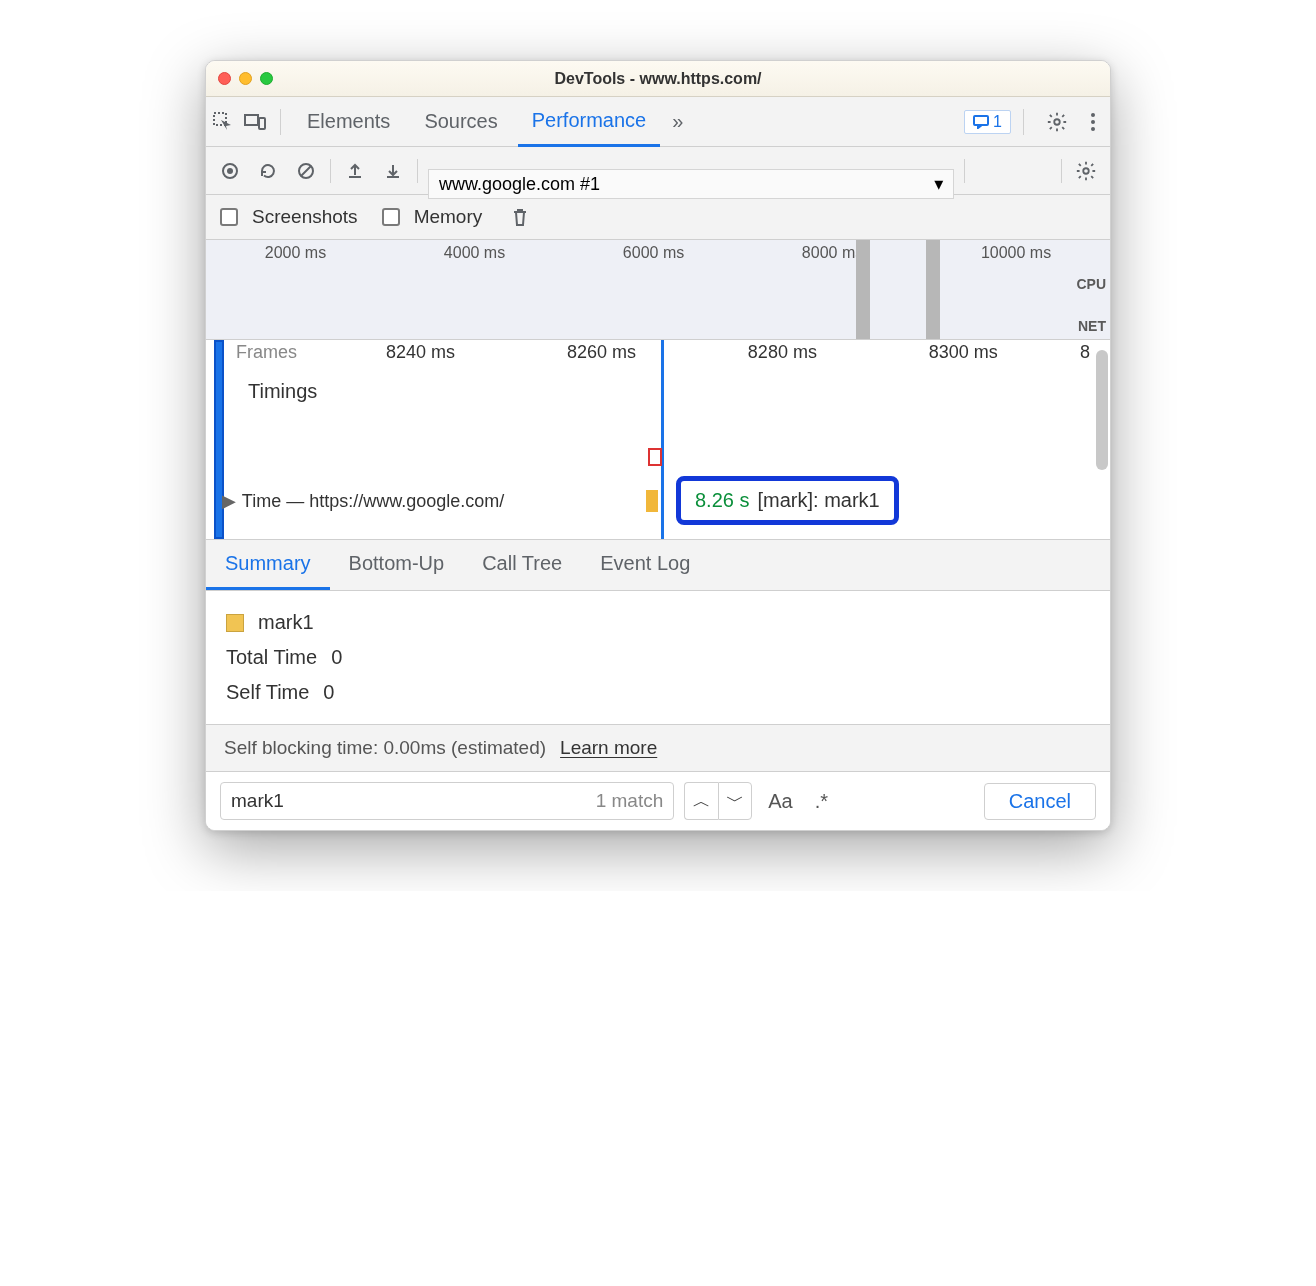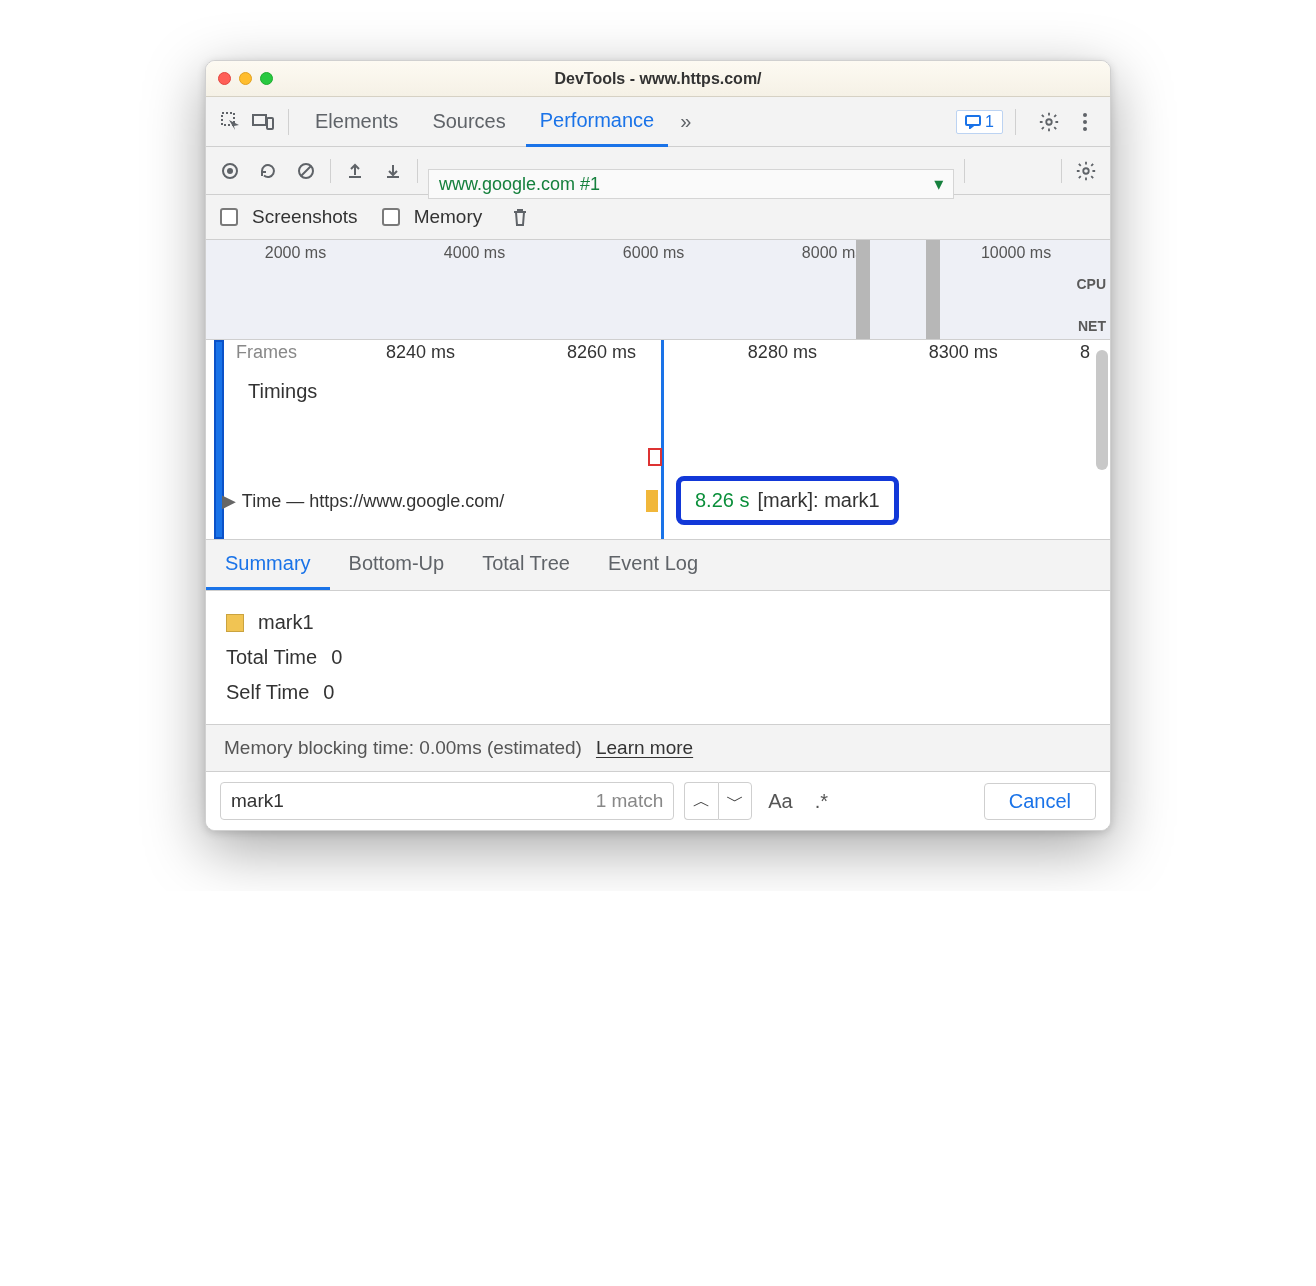--- a/index.html
+++ b/index.html
@@ -32,21 +32,21 @@
   .dot { width: 13px; height: 13px; border-radius: 50%; }
   .dot.red { background:#ff5f57; border:1px solid #e24640;}
   .dot.yellow { background:#ffbd2e; border:1px solid #e1a120;}
   .dot.green { background:#28c940; border:1px solid #1dac2f;}
   .title {
     position: absolute; left:0; right:0; text-align:center;
     font-weight:600; font-size:16px; color:#333;
   }
   .tabbar {
     display:flex; align-items:center;
-    height:50px; padding:0 12px;
+    height:50px; padding:0 4px;
     border-bottom:1px solid #cfcfcf;
     background:#f3f3f3;
     gap:6px;
   }
   .ticon { width:26px; height:26px; display:flex; align-items:center; justify-content:center; color:#5f6368; }
   .tab {
     padding:0 14px; height:50px; display:flex; align-items:center;
     font-size:20px; color:#5f6368; cursor:pointer;
   }
   .tab.active { color:#1a73e8; border-bottom:3px solid #1a73e8; font-weight:400;}
@@ -64,21 +64,21 @@
   .perfbar {
     display:flex; align-items:center;
     height:48px; padding:0 10px;
     background:#f3f3f3; border-bottom:1px solid #cfcfcf;
     gap:10px;
   }
   .pbtn { width:28px; height:28px; display:flex; align-items:center; justify-content:center; color:#5f6368; }
   .psep { width:1px; height:24px; background:#d0d0d0;}
   .dropdown {
     flex:1; height:30px; display:flex; align-items:center; justify-content:space-between;
-    padding:0 10px; color:#15803d; font-size:18px;
+    padding:0 10px; color:#000000; font-size:18px;
     border:1px solid #d5d5d5; background:#fafafa; border-radius:0;margin-top:27px;
   }
   .optsbar {
     display:flex; align-items:center; gap:14px;
     padding:8px 14px; background:#f3f3f3; border-bottom:1px solid #cfcfcf;
     font-size:19px; color:#333;
   }
   .chk { width:18px; height:18px; border:2px solid #7a7a7a; border-radius:3px; background:#fff;}
   .trash { color:#5f6368; }
 
@@ -304,41 +304,41 @@
     <div class="marker-pill">
       <span class="mrk-time">8.26 s</span>
       <span class="mrk-text">[mark]: mark1</span>
     </div>
     <div class="scrollthumb"></div>
   </div>
 
   <div class="dtabs">
     <div class="dtab active">Summary</div>
     <div class="dtab">Bottom-Up</div>
-    <div class="dtab">Total Tree</div>
+    <div class="dtab">Call Tree</div>
     <div class="dtab">Event Log</div>
   </div>
 
   <div class="summary">
     <div class="sumrow">
       <div class="sq"></div>
       <span>mark1</span>
     </div>
     <div class="sumrow">
       <span>Total Time</span>
       <span>0</span>
     </div>
     <div class="sumrow">
       <span>Self Time</span>
       <span>0</span>
     </div>
   </div>
 
   <div class="footer1">
-    <span>Memory blocking time: 0.00ms (estimated)</span>
+    <span>Self blocking time: 0.00ms (estimated)</span>
     <span class="learn">Learn more</span>
   </div>
 
   <div class="search">
     <div class="sinput">
       <span>mark1</span>
       <span style="color:#888">1 match</span>
     </div>
     <div class="updown">
       <div>︿</div>

